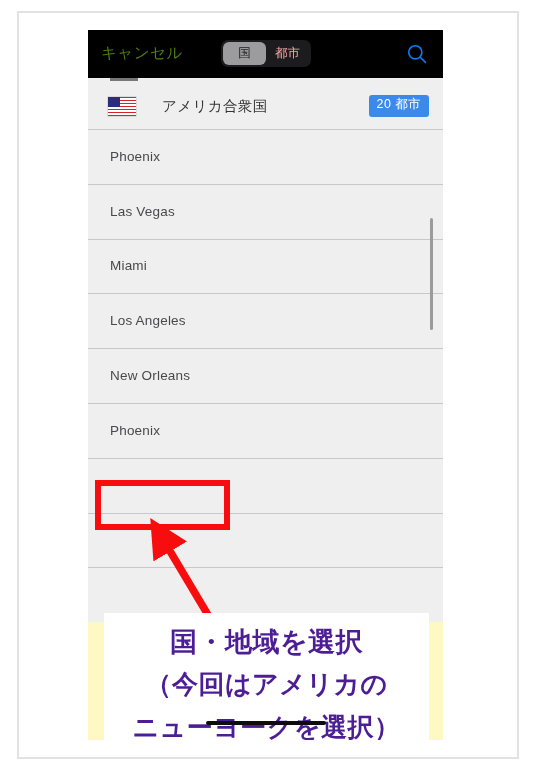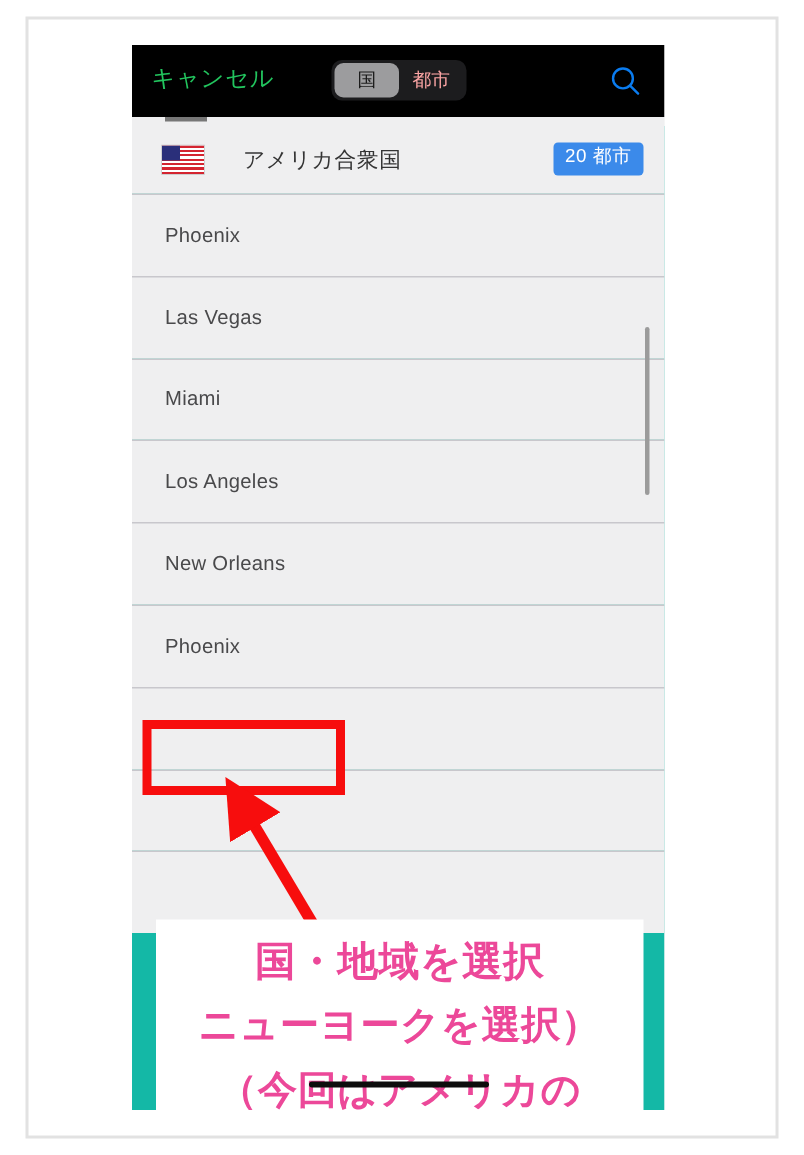--- a/index.html
+++ b/index.html
@@ -50,21 +50,21 @@
     height: 48px;
     background: #000000;
     display: flex;
     align-items: center;
   }
 
   #cancel-btn {
     position: absolute;
     left: 13px;
     top: 13px;
-    color: #22c55e;
+    color: #4d7c0f;
     font-size: 15.5px;
     letter-spacing: 0.5px;
     line-height: 20px;
     white-space: nowrap;
   }
 
   #segmented {
     position: absolute;
     left: 133px;
     top: 10px;
@@ -131,21 +131,21 @@
     overflow: hidden;
   }
 
   
   #list {
     position: absolute;
     left: 0;
     top: 54px;
     width: 355px;
     height: 656px;
-    background: #14b8a6;
+    background: #fef9c3;
   }
 
   .row {
     position: relative;
     height: 54.8px;
     background: #efeff0;
     display: flex;
     align-items: center;
     padding-left: 22px;
   }
@@ -260,21 +260,21 @@
     background: #ffffff;
     z-index: 10;
     display: flex;
     flex-direction: column;
     align-items: center;
     justify-content: flex-start;
     padding-top: 7px;
   }
 
   .cap-line {
-    color: #ec4899;
+    color: #4c1d95;
     font-weight: bold;
     font-size: 26.5px;
     line-height: 43px;
     letter-spacing: 0.5px;
     white-space: nowrap;
     font-family: "DejaVu Sans", "Liberation Sans", sans-serif;
   }
   .cap-line.l1 { font-size: 27px; }
   .cap-line.l2 { font-size: 26px; }
   .cap-line.l3 { font-size: 26px; }
@@ -371,20 +371,20 @@
       <defs>
         <marker id="ahead" markerWidth="5.2" markerHeight="5.2" refX="2.4" refY="2.6" orient="auto">
           <path d="M0,0 L5.2,2.6 L0,5.2 Z" fill="#f70d0d"></path>
         </marker>
       </defs>
       <line x1="123" y1="150" x2="73" y2="66" stroke="#f70d0d" stroke-width="7.5" stroke-linecap="butt" marker-end="url(#ahead)"></line>
     </svg>
 
     <div id="caption">
       <div class="cap-line l1">国・地域を選択</div>
+      <div class="cap-line l2">（今回はアメリカの</div>
       <div class="cap-line l3">ニューヨークを選択）</div>
-      <div class="cap-line l2">（今回はアメリカの</div>
     </div>
 
     <div id="home-indicator"></div>
 
   </div>
 </div>
 
 </body></html>

